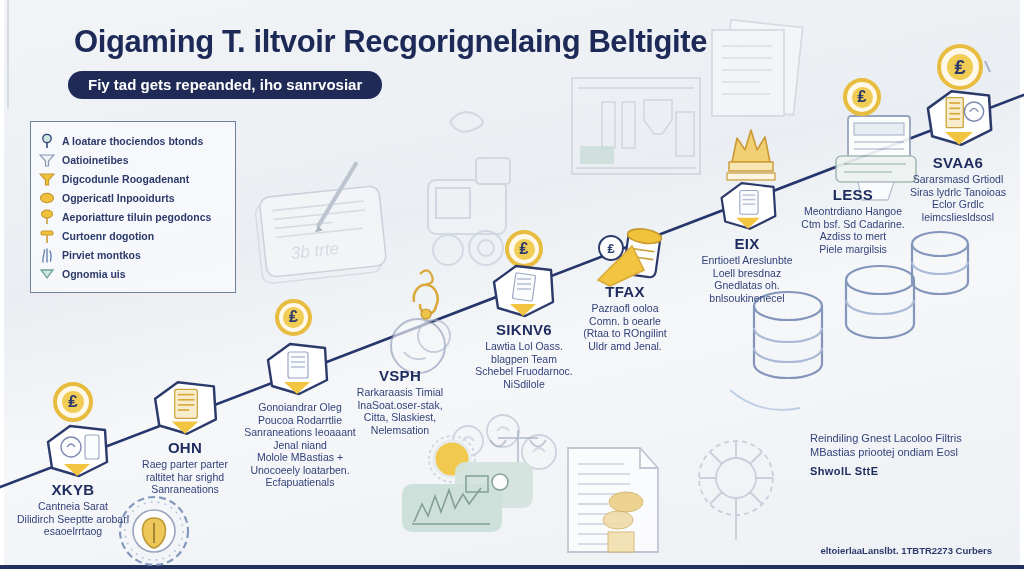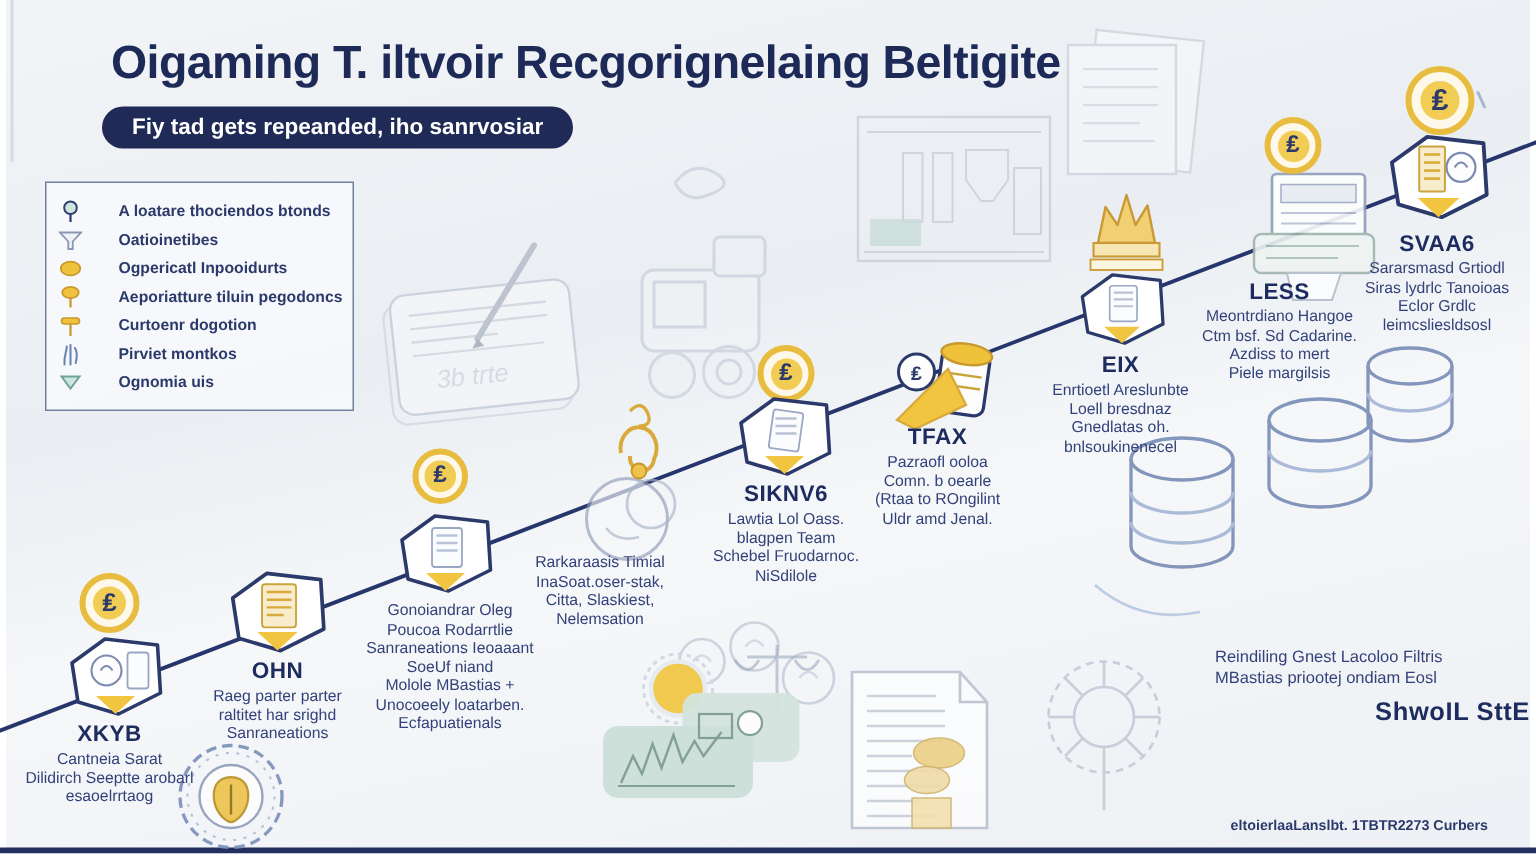--- a/index.html
+++ b/index.html
@@ -12,21 +12,21 @@
   .bottomrule{position:absolute;left:0;right:0;top:565px;height:4px;background:#21305f;}
   .bottomwhite{position:absolute;left:0;right:0;top:569px;height:7px;background:#ffffff;}
 
   .title{position:absolute;left:74px;top:24px;margin:0;font-size:31px;font-weight:bold;
     color:#1d2957;letter-spacing:-.4px;white-space:nowrap;z-index:3;}
   .pill{position:absolute;left:68px;top:71px;background:#1f2b56;color:#fff;
     font-size:15px;font-weight:bold;padding:5px 20px 6px;border-radius:18px;z-index:3;white-space:nowrap;}
 
   .legend{position:absolute;left:30px;top:121px;width:206px;box-sizing:border-box;
     border:1.5px solid #72809f;background:rgba(250,251,253,.72);padding:9px 8px;z-index:3;}
-  .lrow{display:flex;align-items:center;gap:24px;height:19px;}
+  .lrow{display:flex;align-items:center;gap:7px;height:19px;}
   .lrow svg{flex:0 0 16px;}
   .llabel{font-size:10.5px;font-weight:bold;color:#2c3a6b;white-space:nowrap;}
 
   .bg{position:absolute;left:0;top:0;z-index:1;}
 
   .node{position:absolute;width:150px;text-align:center;z-index:2;}
   .nlabel{font-size:15px;font-weight:bold;color:#1d2b5e;letter-spacing:.3px;}
   .nlines{margin-top:2px;}
   .tl{font-size:10.5px;line-height:12.5px;color:#33427a;}
 
@@ -39,21 +39,21 @@
   .marker.gold .mdoc line{stroke:#d9a93c;}
   .mbase{fill:#f2c540;}
 
   .coin{position:absolute;border-radius:50%;background:#fdf8ea;border:4px solid #e8bc3e;
     box-sizing:border-box;display:flex;align-items:center;justify-content:center;z-index:2;}
   .coin span{width:70%;height:70%;border-radius:50%;background:#f2cd55;color:#2c3a6b;
     font-weight:bold;display:flex;align-items:center;justify-content:center;}
 
   .rightblock{position:absolute;left:810px;top:432px;width:210px;z-index:2;}
   .rline{font-size:11px;line-height:13.5px;color:#33427a;}
-  .remph{margin-top:6px;font-size:17px;font-weight:bold;color:#1d2b5e;letter-spacing:.4px;text-align:right;}
+  .remph{margin-top:6px;font-size:11px;font-weight:bold;color:#1d2b5e;letter-spacing:.4px;}
   .footer{position:absolute;right:32px;top:545px;font-size:9.5px;font-weight:bold;
     color:#2c3a6b;z-index:2;margin-left:28px;}
 </style>
 </head>
 <body>
 
 <div class="canvas">
 
   <svg class="bg" width="1024" height="576" viewBox="0 0 1024 576">
 
@@ -254,20 +254,26 @@
       <span class="llabel">A loatare thociendos btonds</span>
     </div>
     <div class="lrow">
       <svg width="16" height="16">
           <polygon points="1,3 15,3 9.5,9 9.5,14 6.5,14 6.5,9" fill="#eef2f5" stroke="#8b98b5" stroke-width="1.2"></polygon>
         </svg>
       <span class="llabel">Oatioinetibes</span>
     </div>
     <div class="lrow">
       <svg width="16" height="16">
+          <polygon points="1,3 15,3 9.5,9 9.5,14 6.5,14 6.5,9" fill="#f0c23c" stroke="#c7992e" stroke-width="1.2"></polygon>
+        </svg>
+      <span class="llabel">Digcodunle Roogadenant</span>
+    </div>
+    <div class="lrow">
+      <svg width="16" height="16">
           <ellipse cx="8" cy="8" rx="6.5" ry="4.6" fill="#f0c23c" stroke="#c7992e" stroke-width="1.2"></ellipse>
         </svg>
       <span class="llabel">Ogpericatl Inpooidurts</span>
     </div>
     <div class="lrow">
       <svg width="16" height="16">
           <ellipse cx="8" cy="5" rx="5.5" ry="3.8" fill="#f0c23c" stroke="#c7992e" stroke-width="1.2"></ellipse>
           <line x1="8" y1="9" x2="8" y2="15" stroke="#c7992e" stroke-width="1.5"></line>
         </svg>
       <span class="llabel">Aeporiatture tiluin pegodoncs</span>
@@ -399,27 +405,28 @@
         <div class="tl">Raeg parter parter</div>
         <div class="tl">raltitet har srighd</div>
         <div class="tl">Sanraneations</div>
       </div>
   </div>
   <div class="node" style="left:225px;top:399px">
     <div class="nlines">
         <div class="tl">Gonoiandrar Oleg</div>
         <div class="tl">Poucoa Rodarrtlie</div>
         <div class="tl">Sanraneations Ieoaaant</div>
-        <div class="tl">SoeUf niand</div>
+        <div class="tl">Jenal niand</div>
         <div class="tl">Molole MBastias +</div>
         <div class="tl">Unocoeely loatarben.</div>
         <div class="tl">Ecfapuatienals</div>
       </div>
   </div>
   <div class="node" style="left:325px;top:367px">
+    <div class="nlabel">VSPH</div>
     <div class="nlines">
         <div class="tl">Rarkaraasis Timial</div>
         <div class="tl">InaSoat.oser-stak,</div>
         <div class="tl">Citta, Slaskiest,</div>
         <div class="tl">Nelemsation</div>
       </div>
   </div>
   <div class="node" style="left:449px;top:321px">
     <div class="nlabel">SIKNV6</div>
     <div class="nlines">

